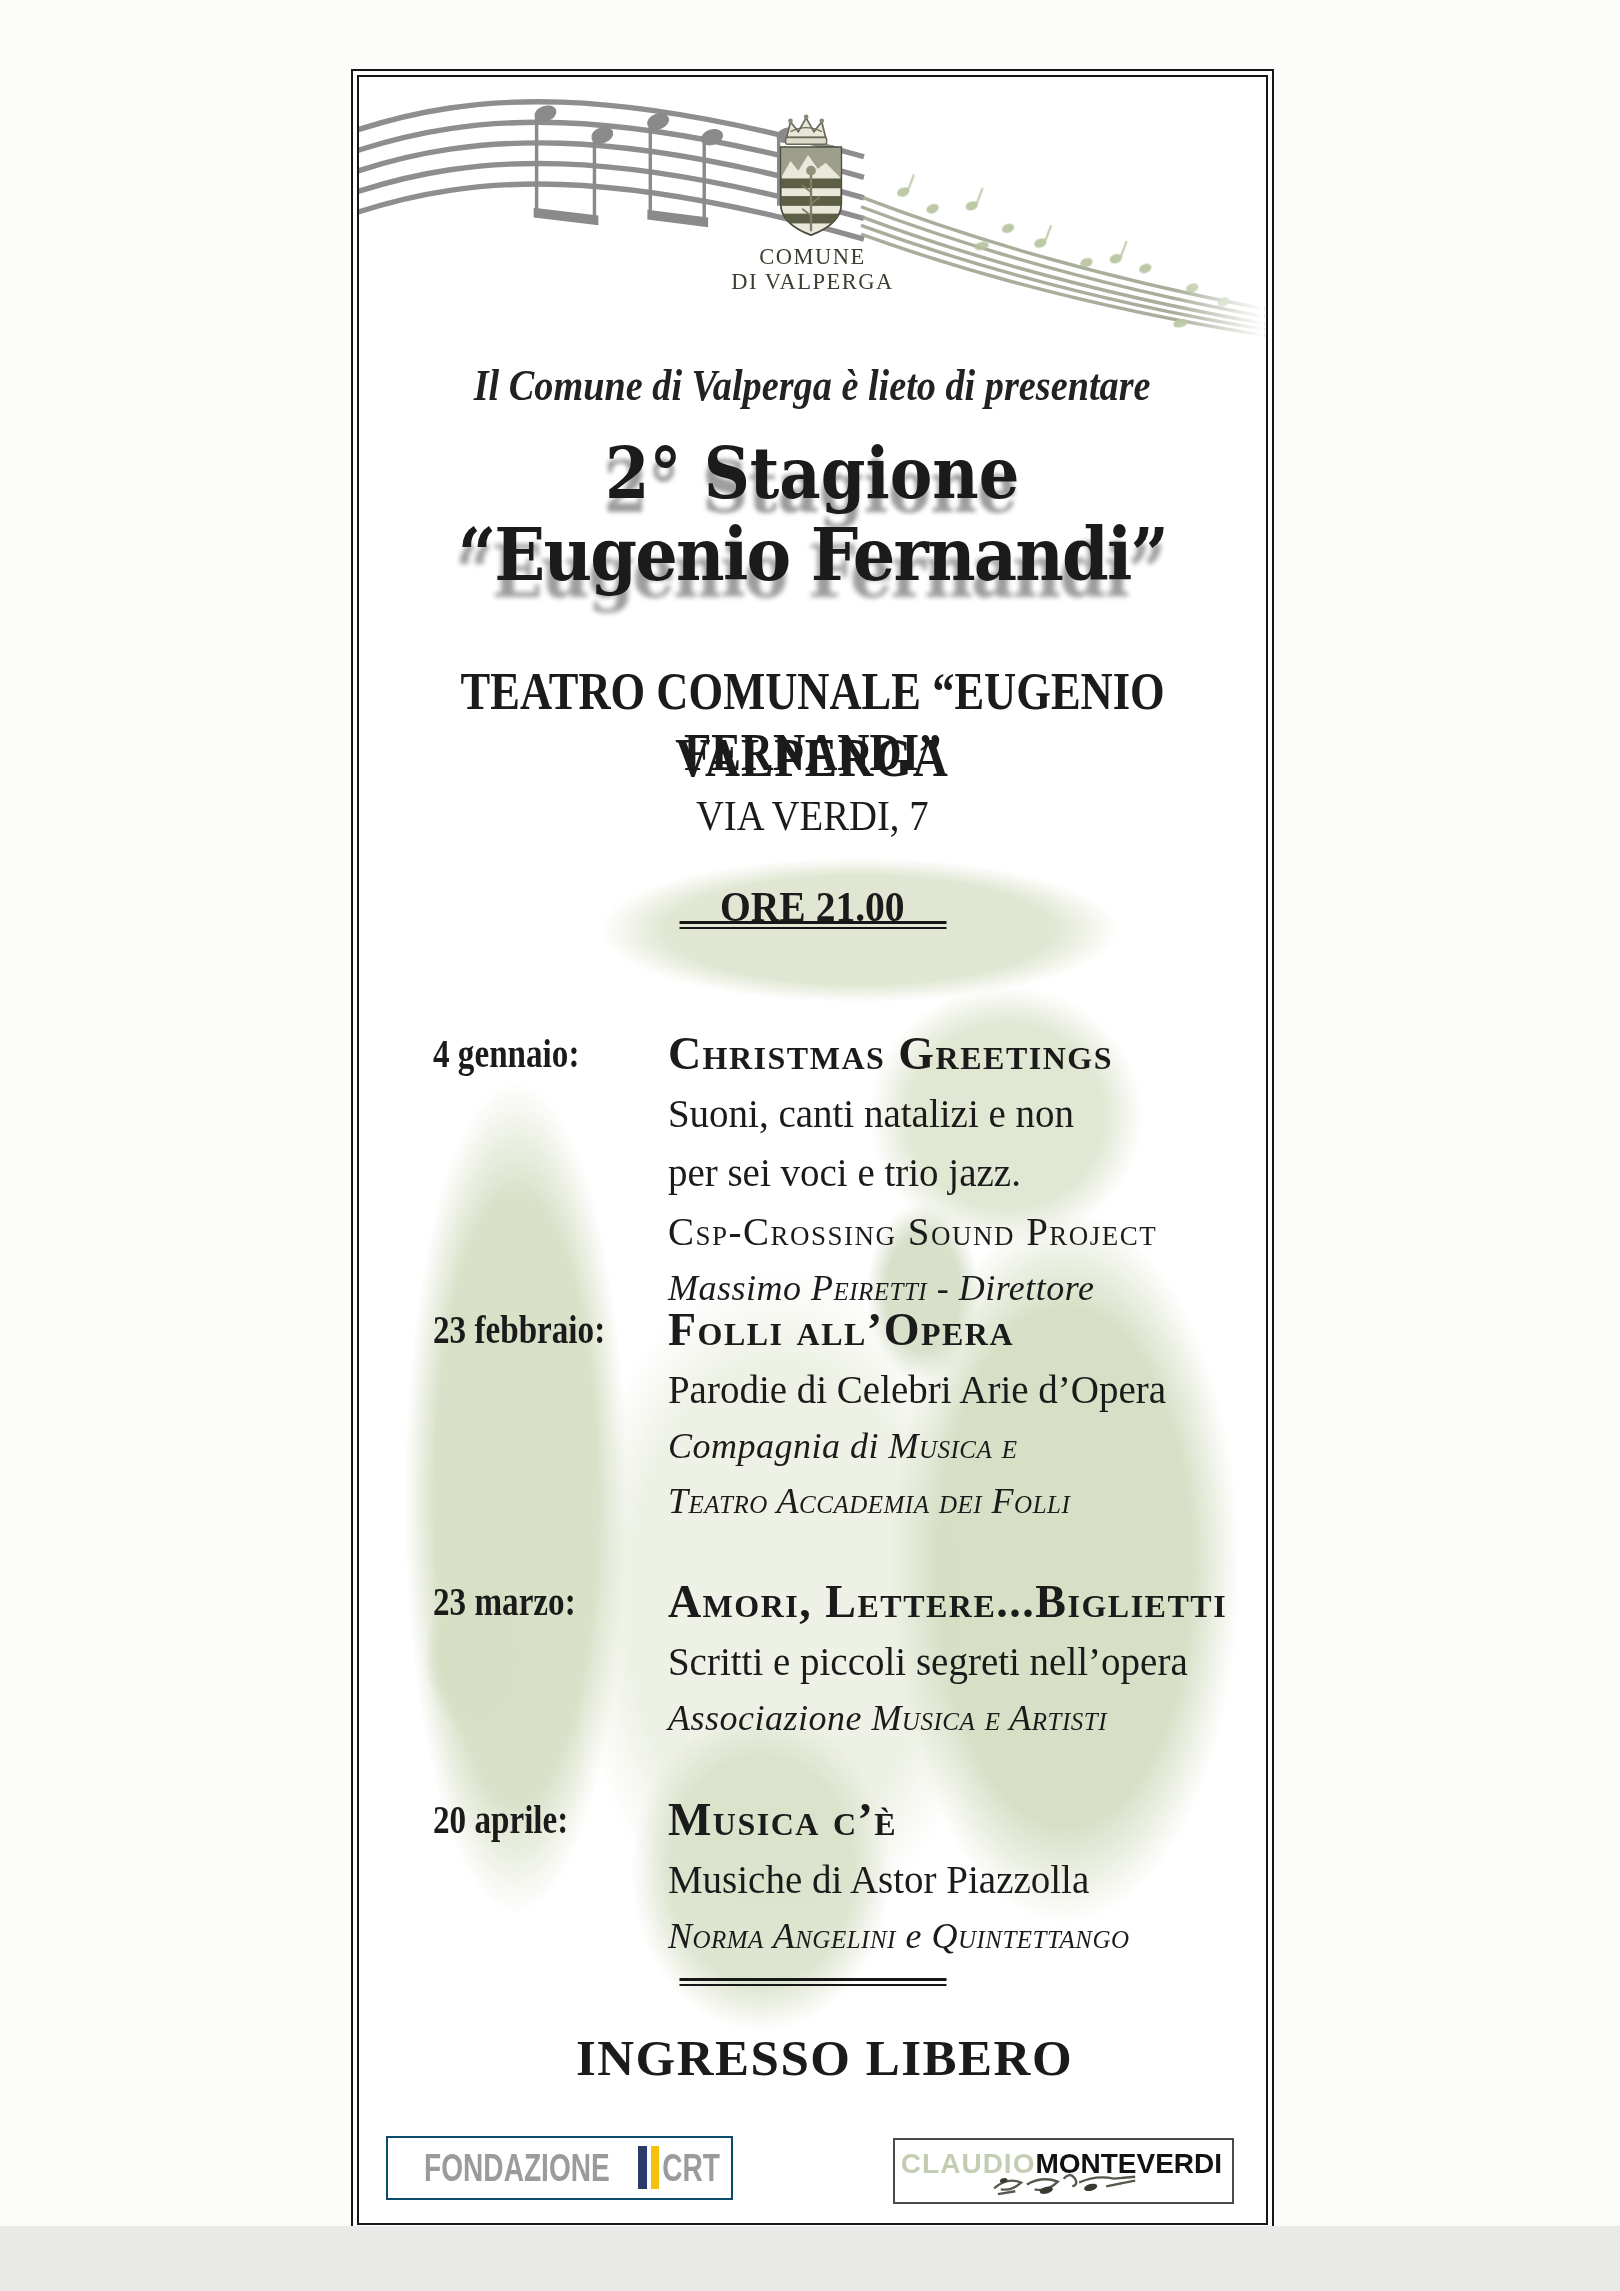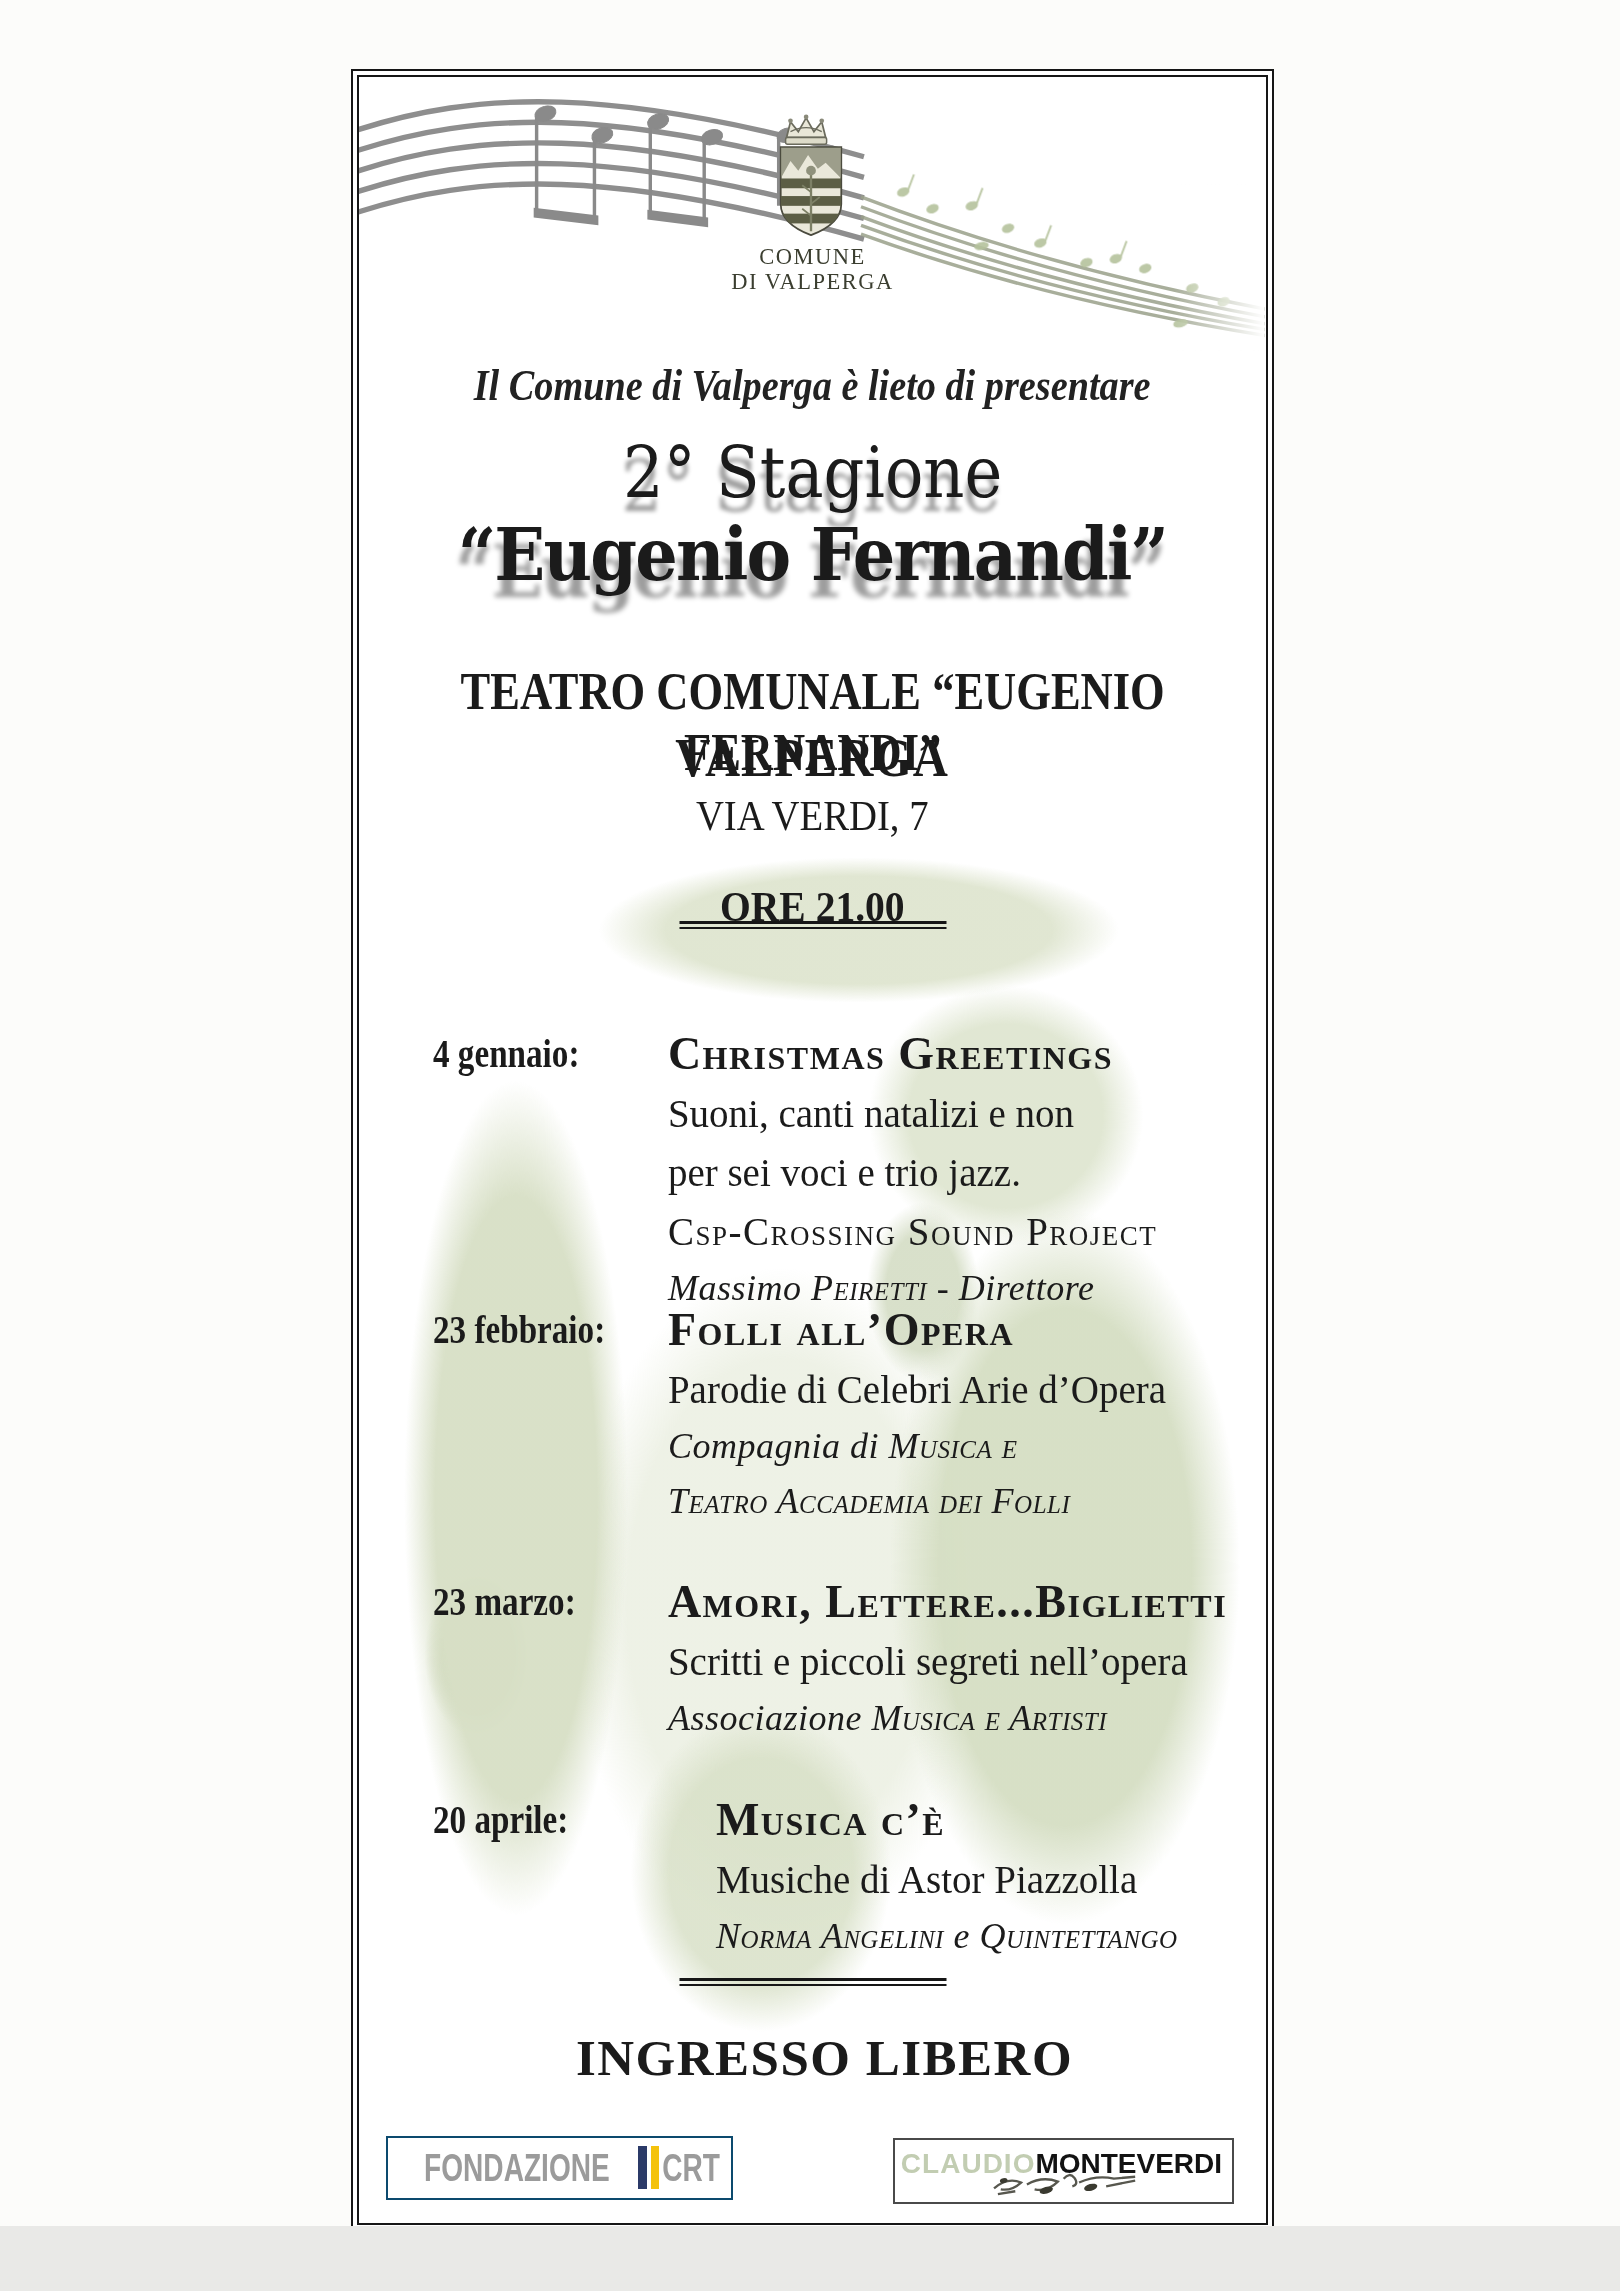--- a/index.html
+++ b/index.html
@@ -28,21 +28,21 @@
     radial-gradient(ellipse 196px 147px at 353px 1147px, rgba(255,255,255,.95) 0 55%, rgba(255,255,255,0) 82%);}
 
   .staff{position:absolute;left:0;top:19.6px;}
 
   .coa-svg{position:absolute;left:398px;top:37px;}
   .coa-label{top:167px;font-size:22.5px;line-height:25.5px;letter-spacing:1.5px;color:#3b3e30;}
 
   .presenter{top:282px;font-size:45px;font-weight:bold;font-style:italic;color:#222;}
   .presenter .cx{transform:scaleX(.85);}
 
-  .season{top:355px;font-size:71px;line-height:82px;font-weight:normal;
+  .season{top:355px;font-size:71px;line-height:82px;font-weight:bold;
           font-family:"DejaVu Serif",serif;}
   .season .cx{transform:scaleX(.9);text-shadow:-2px 13.7px 4.9px #9e9e9e;}
   .maintitle{top:429px;font-size:72px;line-height:98px;font-weight:bold;
           font-family:"DejaVu Serif",serif;letter-spacing:-2px;}
   .maintitle .cx{transform:scaleX(.93);text-shadow:-2.9px 16.7px 5.9px #9e9e9e;}
 
   .venue-name{top:584px;font-size:53px;line-height:61px;font-weight:bold;}
   .venue-name .cx{transform:scaleX(.84);font-weight:600;}
   .venue-city{top:653px;font-size:54px;line-height:57px;font-weight:700;letter-spacing:1px;}
   .venue-city .cx{transform:scaleX(.9);}
@@ -54,21 +54,21 @@
   .rule{position:absolute;left:50%;transform:translateX(-50%);width:267px;height:2.9px;
         border-top:3.9px solid #161616;border-bottom:2.9px solid #161616;}
   .rule1{top:844px;}
   .rule2{top:1901px;}
 
   #events{position:absolute;inset:0;}
   .event{position:absolute;left:74px;display:flex;align-items:flex-start;}
   .event:nth-child(1){top:946px;}
   .event:nth-child(2){top:1222px;}
   .event:nth-child(3){top:1494px;}
-  .event:nth-child(4){top:1712px;gap:48px;}
+  .event:nth-child(4){top:1712px;}
   .event-date{width:235px;flex:none;font-size:39px;line-height:61px;font-weight:bold;
               transform:scaleX(.85);transform-origin:0 50%;white-space:nowrap;}
   .event-body{white-space:nowrap;}
   .event-title{font-size:46px;line-height:61px;font-weight:bold;font-variant:small-caps;
                letter-spacing:1.5px;}
   .ln{font-size:39px;line-height:59px;}
   .ln-org{letter-spacing:1.5px;}
   .ln-credit{font-style:italic;font-size:36px;line-height:55px;letter-spacing:0.5px;}
 
   .ingresso{top:1952px;font-size:51px;line-height:59px;letter-spacing:1.5px;font-weight:600;padding-left:24px;}

